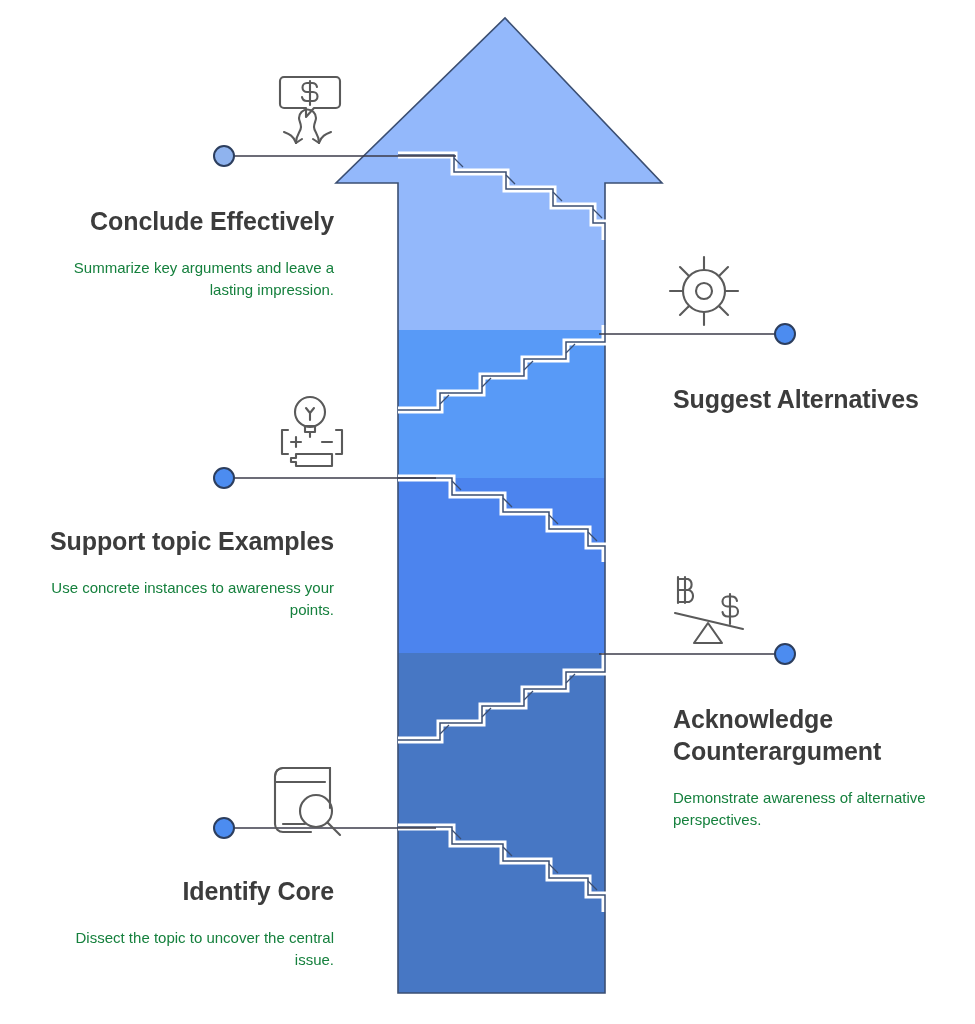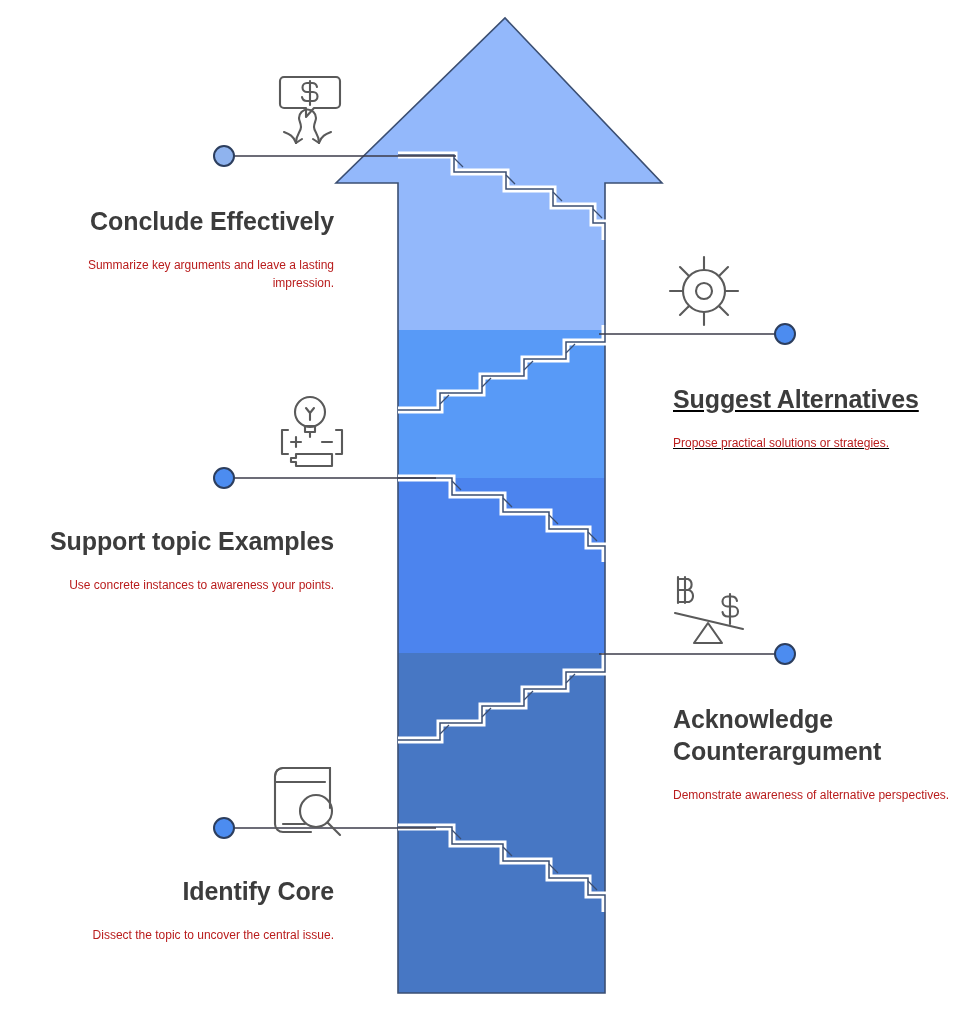--- a/index.html
+++ b/index.html
@@ -33,38 +33,38 @@
   }
   .title {
     font-size: 25px;
     font-weight: bold;
     color: #3c3c3c;
     line-height: 1.28;
     letter-spacing: -0.1px;
     margin: 0;
   }
   .body {
-    font-size: 12px;
+    font-size: 15px;
     font-weight: normal;
-    color: #b91c1c;
+    color: #15803d;
     line-height: 1.48;
     margin: 0;
   }
   .gap { height: 20px; }
 
   
   .left  { text-align: right; }
   
   .right { text-align: left; }
 
   
   #block-conclude  { left: 30px;  top: 205px;  width: 288px; }
   #block-support   { left: 30px;  top: 525px;  width: 288px; }
   #block-identify  { left: 30px;  top: 875px;  width: 288px; }
-  #block-suggest   { left: 657px; top: 383px;  width: 300px; text-decoration: underline; }
+  #block-suggest   { left: 657px; top: 383px;  width: 300px; }
   #block-acknowl   { left: 657px; top: 703px;  width: 300px; }
   #block-identify .body { line-height: 1.46; }
 
   .icon-holder { position: absolute; }
   .icon-holder svg { display: block; }
 </style>
 </head>
 <body>
 
 <div id="stage">
@@ -263,21 +263,20 @@
 
   <div class="txtblock left" id="block-conclude">
     <div class="title">Conclude Effectively</div>
     <div class="gap"></div>
     <div class="body">Summarize key arguments and leave a lasting impression.</div>
   </div>
 
   <div class="txtblock right" id="block-suggest">
     <div class="title">Suggest Alternatives</div>
     <div class="gap"></div>
-    <div class="body">Propose practical solutions or strategies.</div>
   </div>
 
   <div class="txtblock left" id="block-support">
     <div class="title">Support topic Examples</div>
     <div class="gap"></div>
     <div class="body">Use concrete instances to awareness your points.</div>
   </div>
 
   <div class="txtblock left" id="block-identify">
     <div class="title">Identify Core</div>

